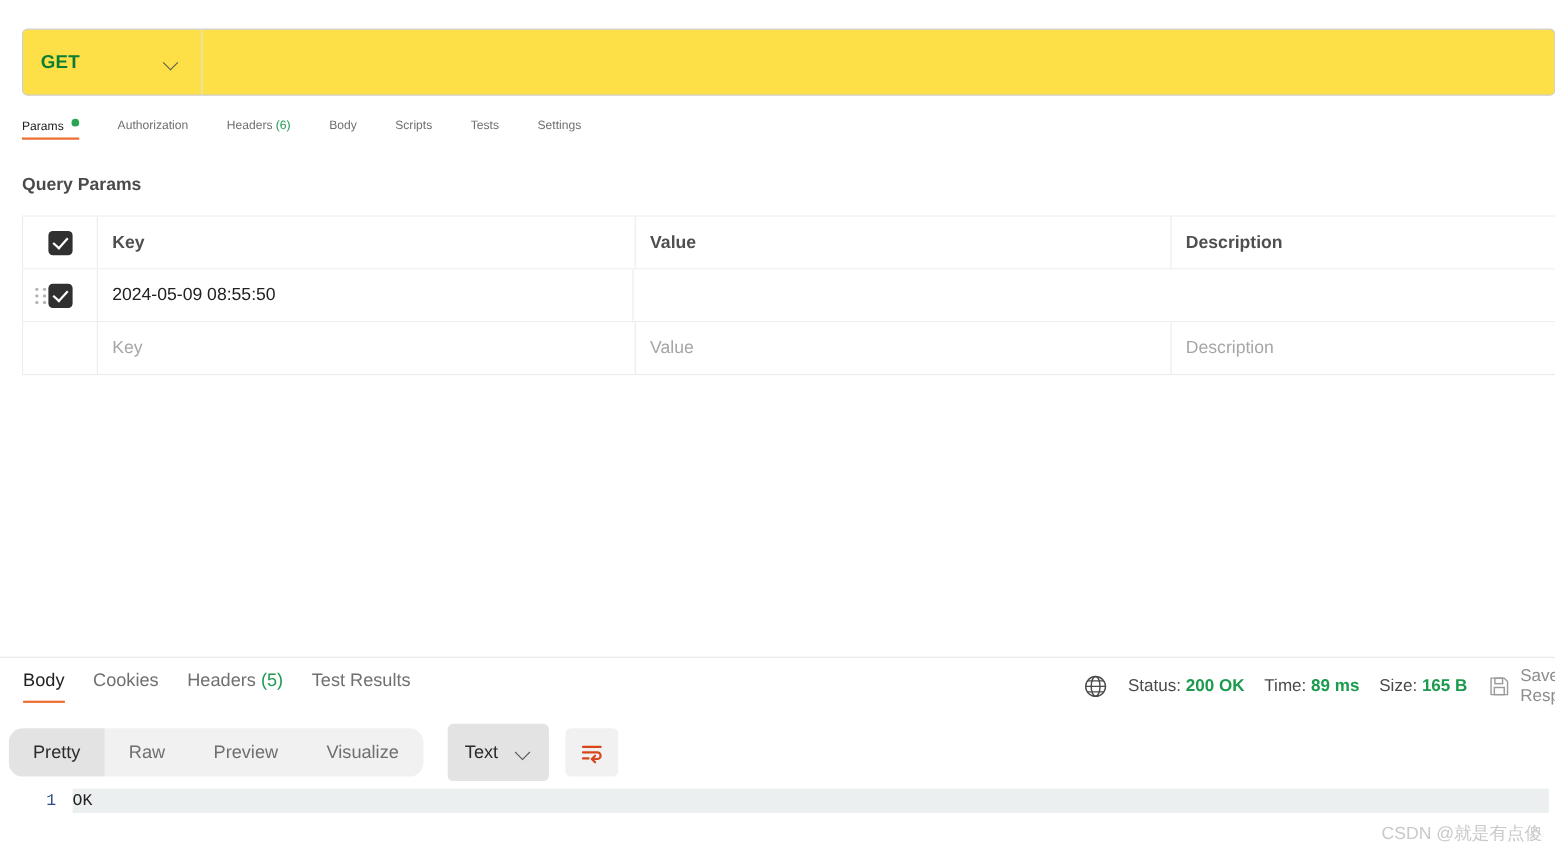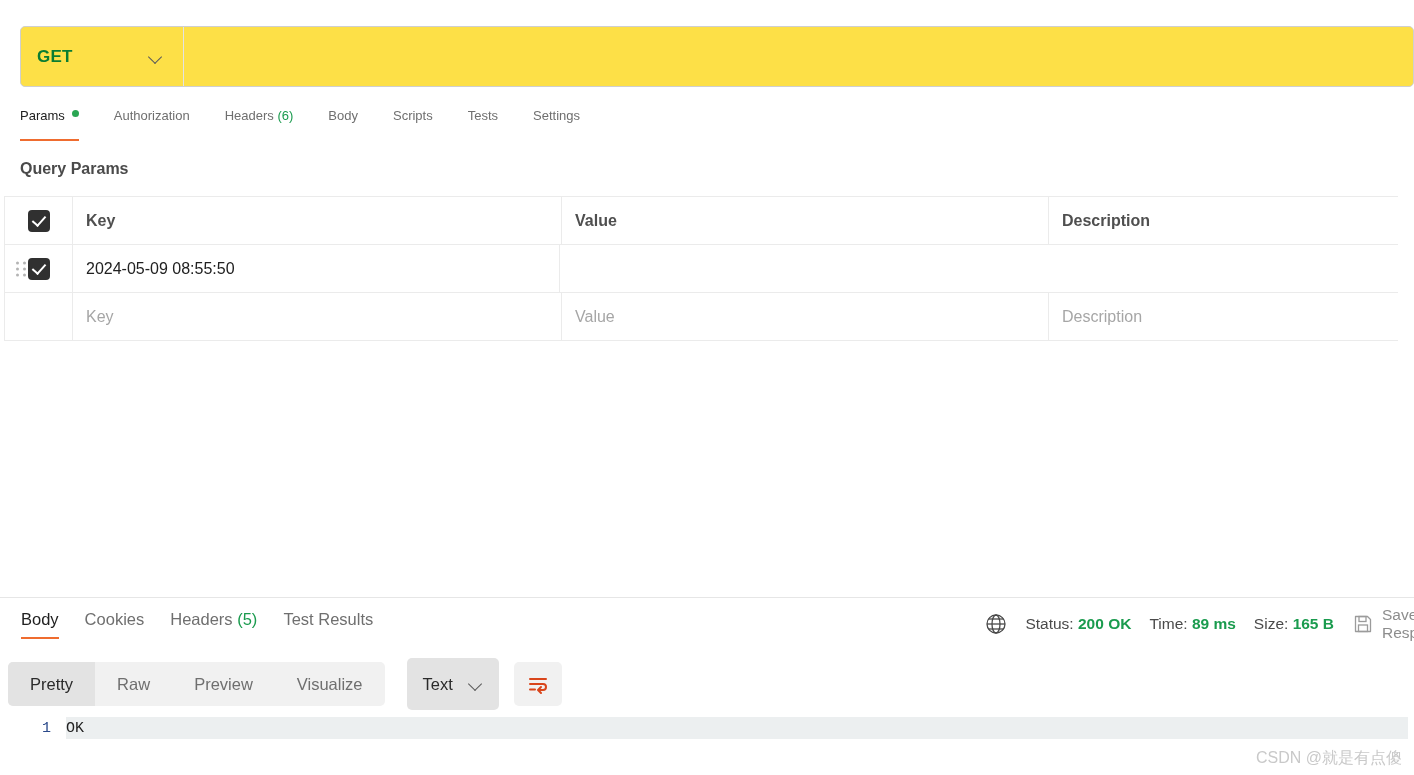--- a/index.html
+++ b/index.html
@@ -70,24 +70,24 @@
   
   .req-tabs {
     position: absolute;
     left: 20px; top: 108px;
     height: 36px;
     display: flex;
     align-items: flex-start;
   }
   .rtab {
     position: relative;
-    font-size: 13px;
+    font-size: 11px;
     color: #6f6f6f;
     margin-right: 35px;
-    padding-bottom: 18px;
+    padding-bottom: 6px;
     cursor: pointer;
     white-space: nowrap;
   }
   .rtab:last-child { margin-right: 0; }
   .rtab.active { color: #212121; }
   .rtab.active::after {
     content: "";
     position: absolute;
     left: 0; right: 0; bottom: 0;
     height: 2.5px;
@@ -106,21 +106,21 @@
   
   .qp-title {
     position: absolute;
     left: 20px; top: 160px;
     font-size: 16px;
     font-weight: bold;
     color: #4a4a4a;
   }
   .ptable {
     position: absolute;
-    left: 4px; top: 196px;
+    left: 20px; top: 196px;
     width: 1394px;
     border-top: 1px solid #ebebeb;
     border-left: 1px solid #ebebeb;
   }
   .prow {
     display: flex;
     height: 48px;
     border-bottom: 1px solid #ebebeb;
     background: #fff;
   }
@@ -237,21 +237,21 @@
   .viewbar {
     position: absolute;
     left: 8px; top: 662px;
     display: flex;
     align-items: center;
     height: 44px;
   }
   .seg-group {
     display: flex;
     background: #f1f1f1;
-    border-radius: 5px;
+    border-radius: 13px;
     height: 44px;
     overflow: hidden;
   }
   .seg-btn {
     display: flex; align-items: center;
     padding: 0 22px;
     font-size: 16.5px;
     color: #6f6f6f;
     cursor: pointer;
     white-space: nowrap;

